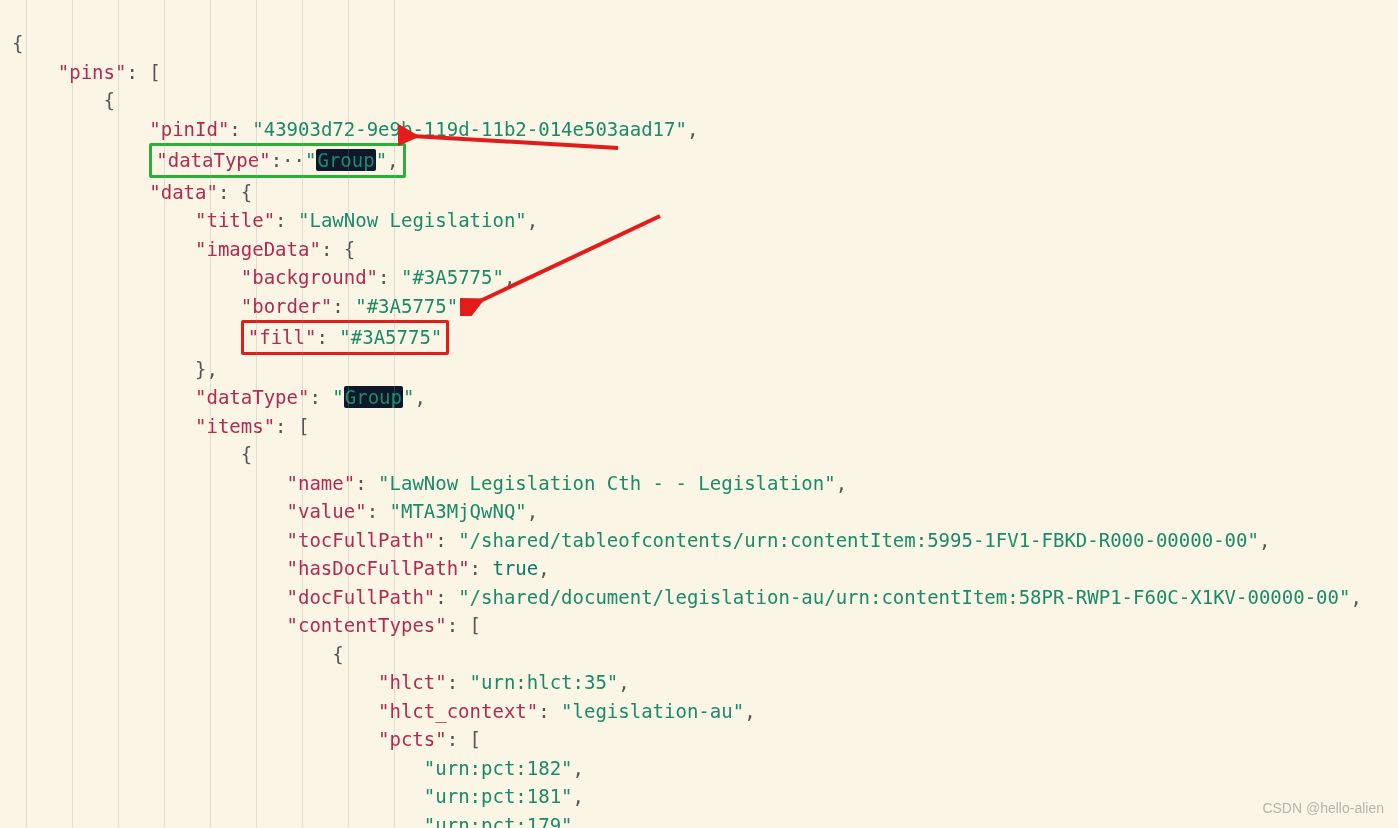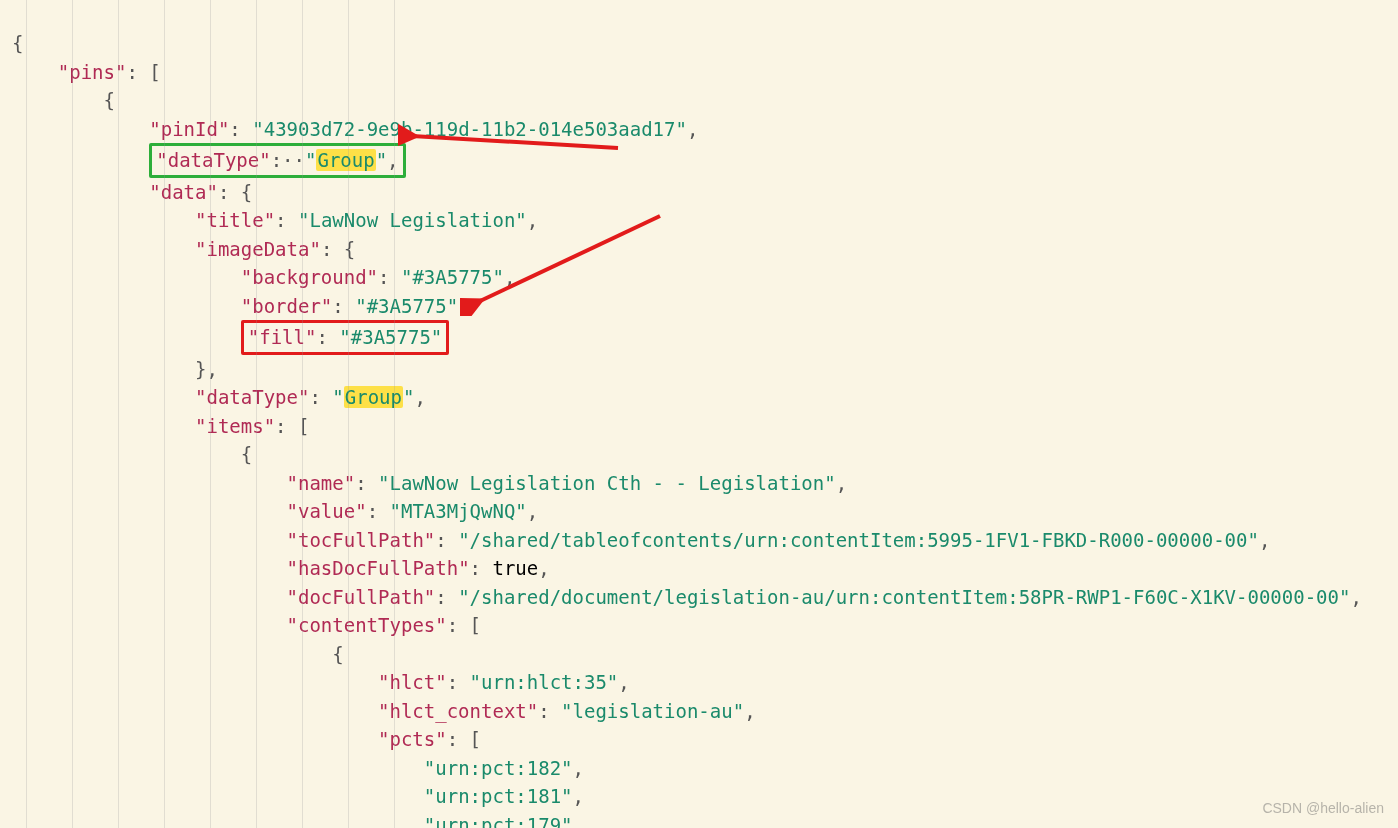--- a/index.html
+++ b/index.html
@@ -15,22 +15,22 @@
     position: relative;
   }
   .code {
     padding: 10px 12px;
     white-space: pre;
     color: #333;
   }
   .key   { color: #B02A54; }   
   .str   { color: #1A8A6B; }   
   .punc  { color: #555; }
-  .num, .bool { color: #000000; }
-  .hl    { background: #fde047; padding: 0 1px; border-radius: 2px; }
+  .num, .bool { color: #0f766e; }
+  .hl    { background: #0f172a; padding: 0 1px; border-radius: 2px; }
   .greenbox {
     display: inline-block;
     border: 3px solid #2DAE3A;
     border-radius: 2px;
     padding: 0 4px;
   }
   .redbox {
     display: inline-block;
     border: 3px solid #E21B1B;
     border-radius: 2px;

